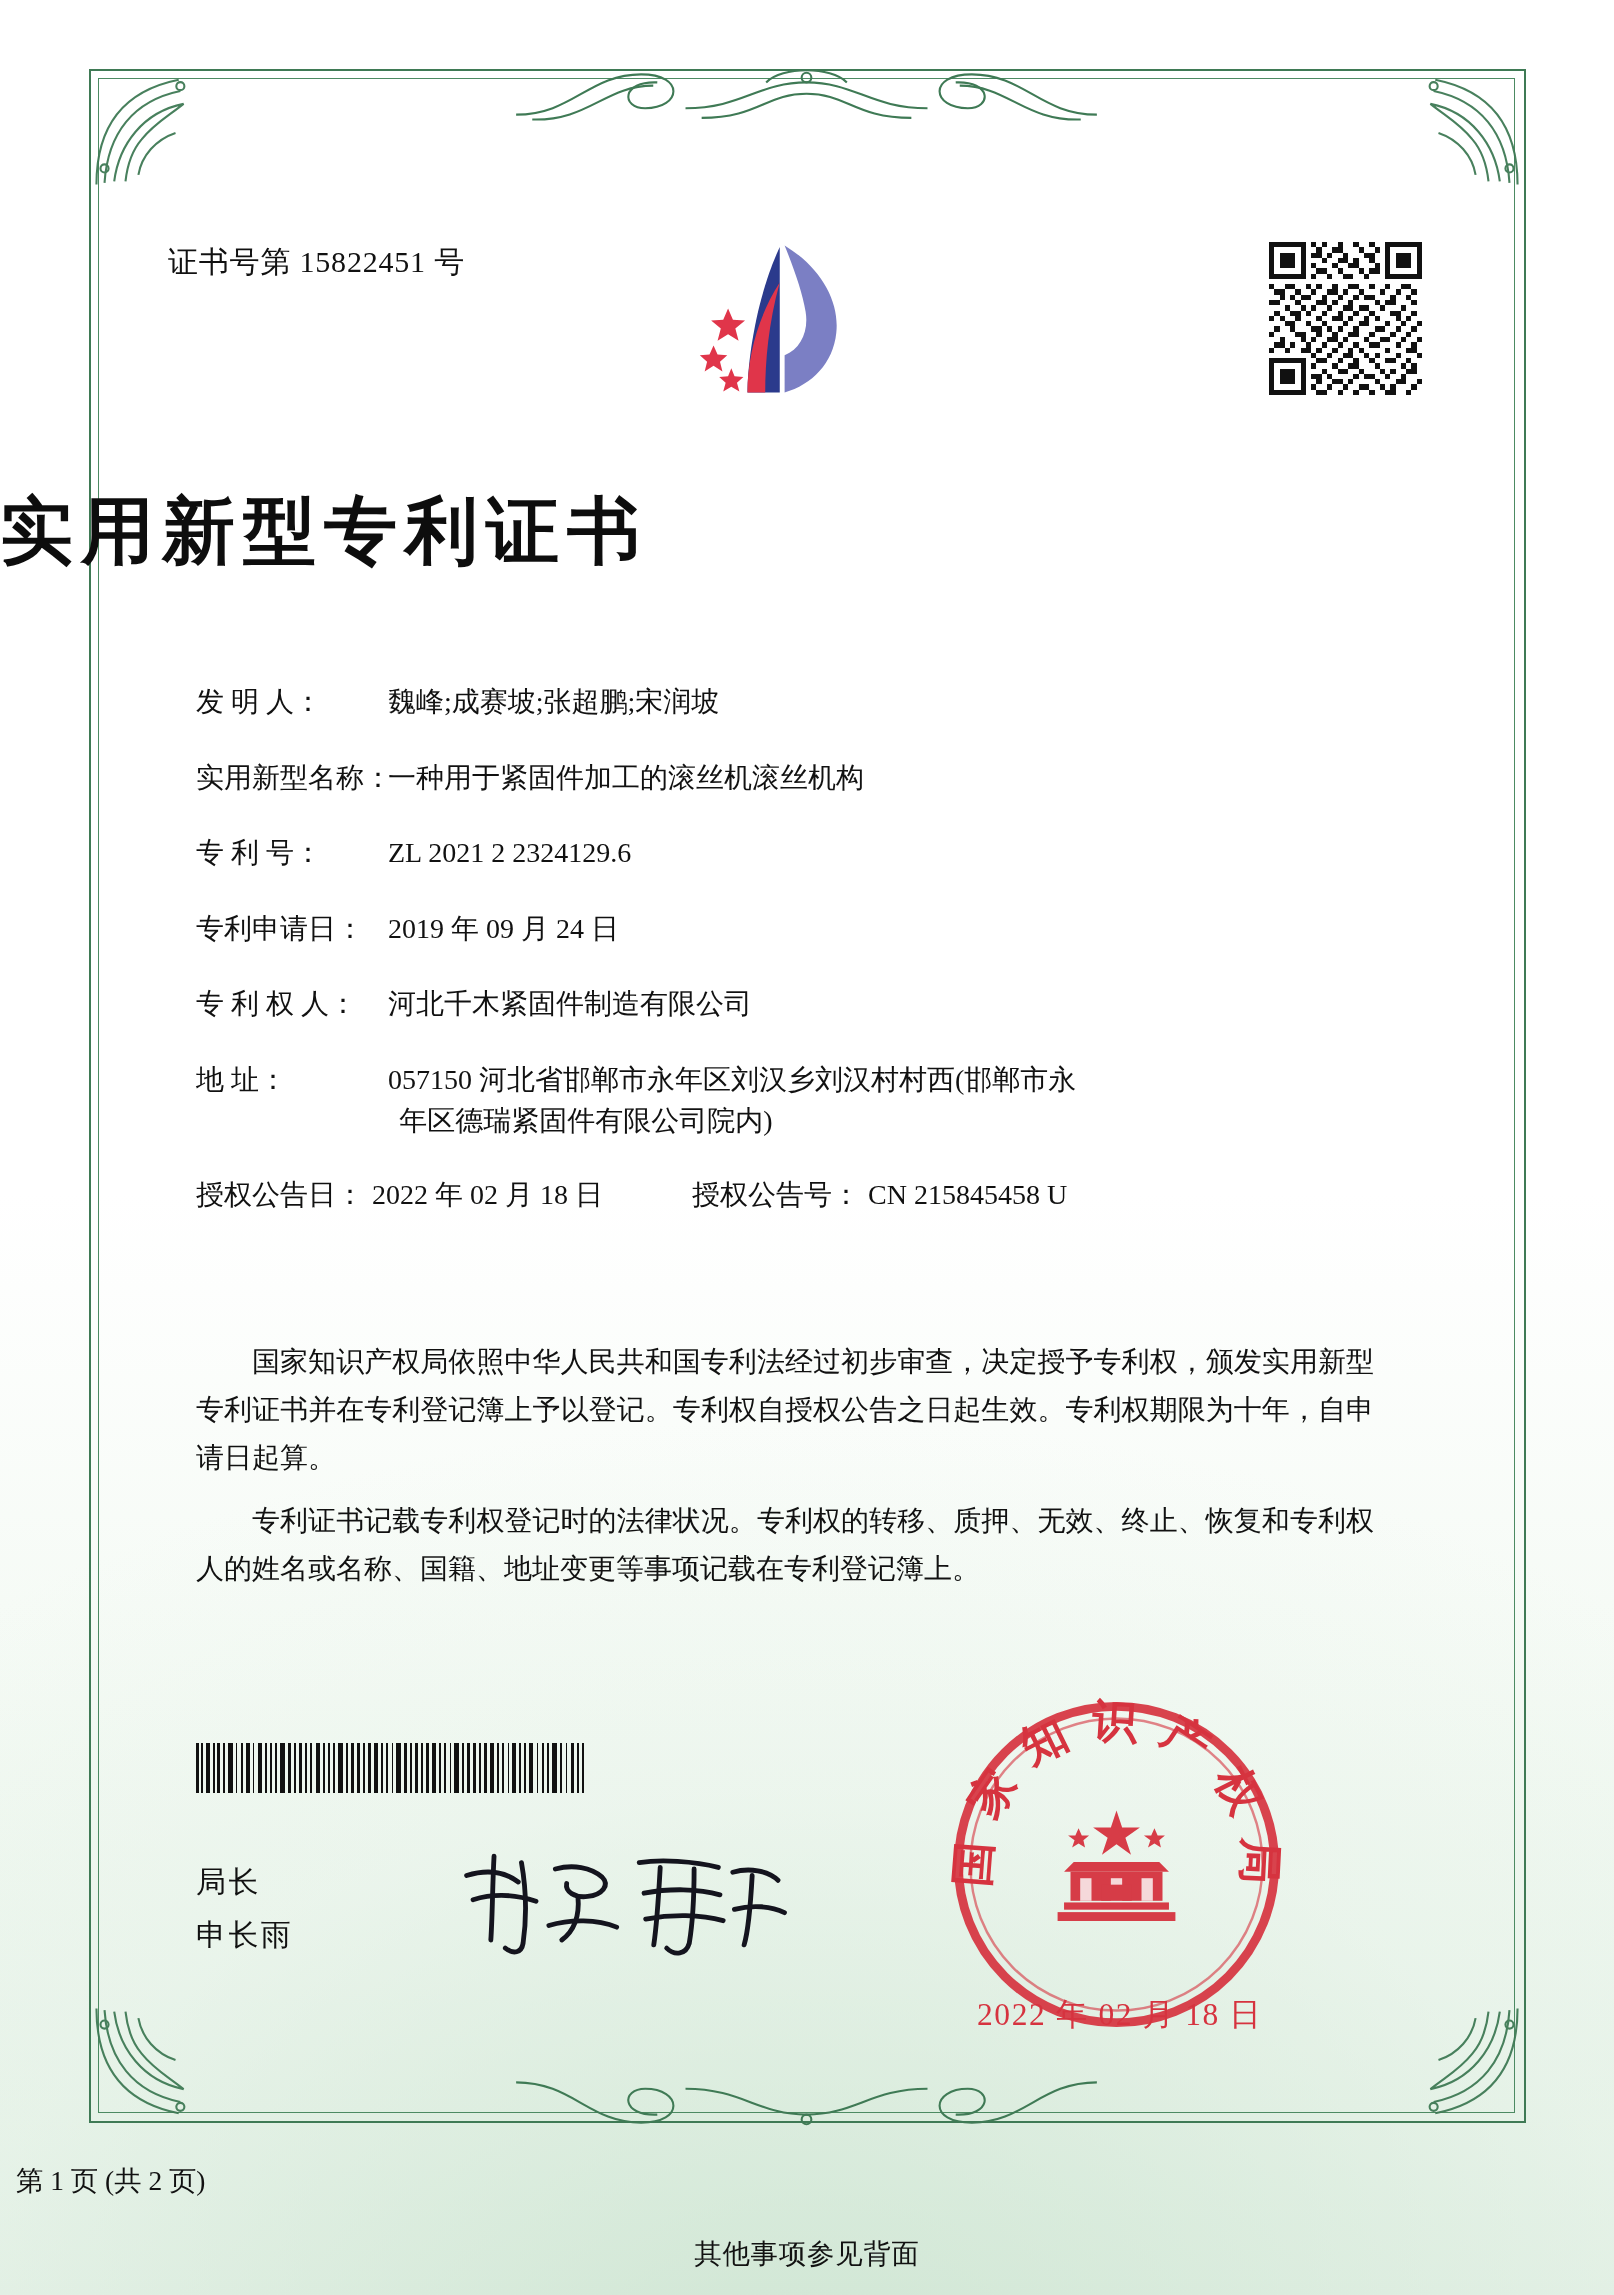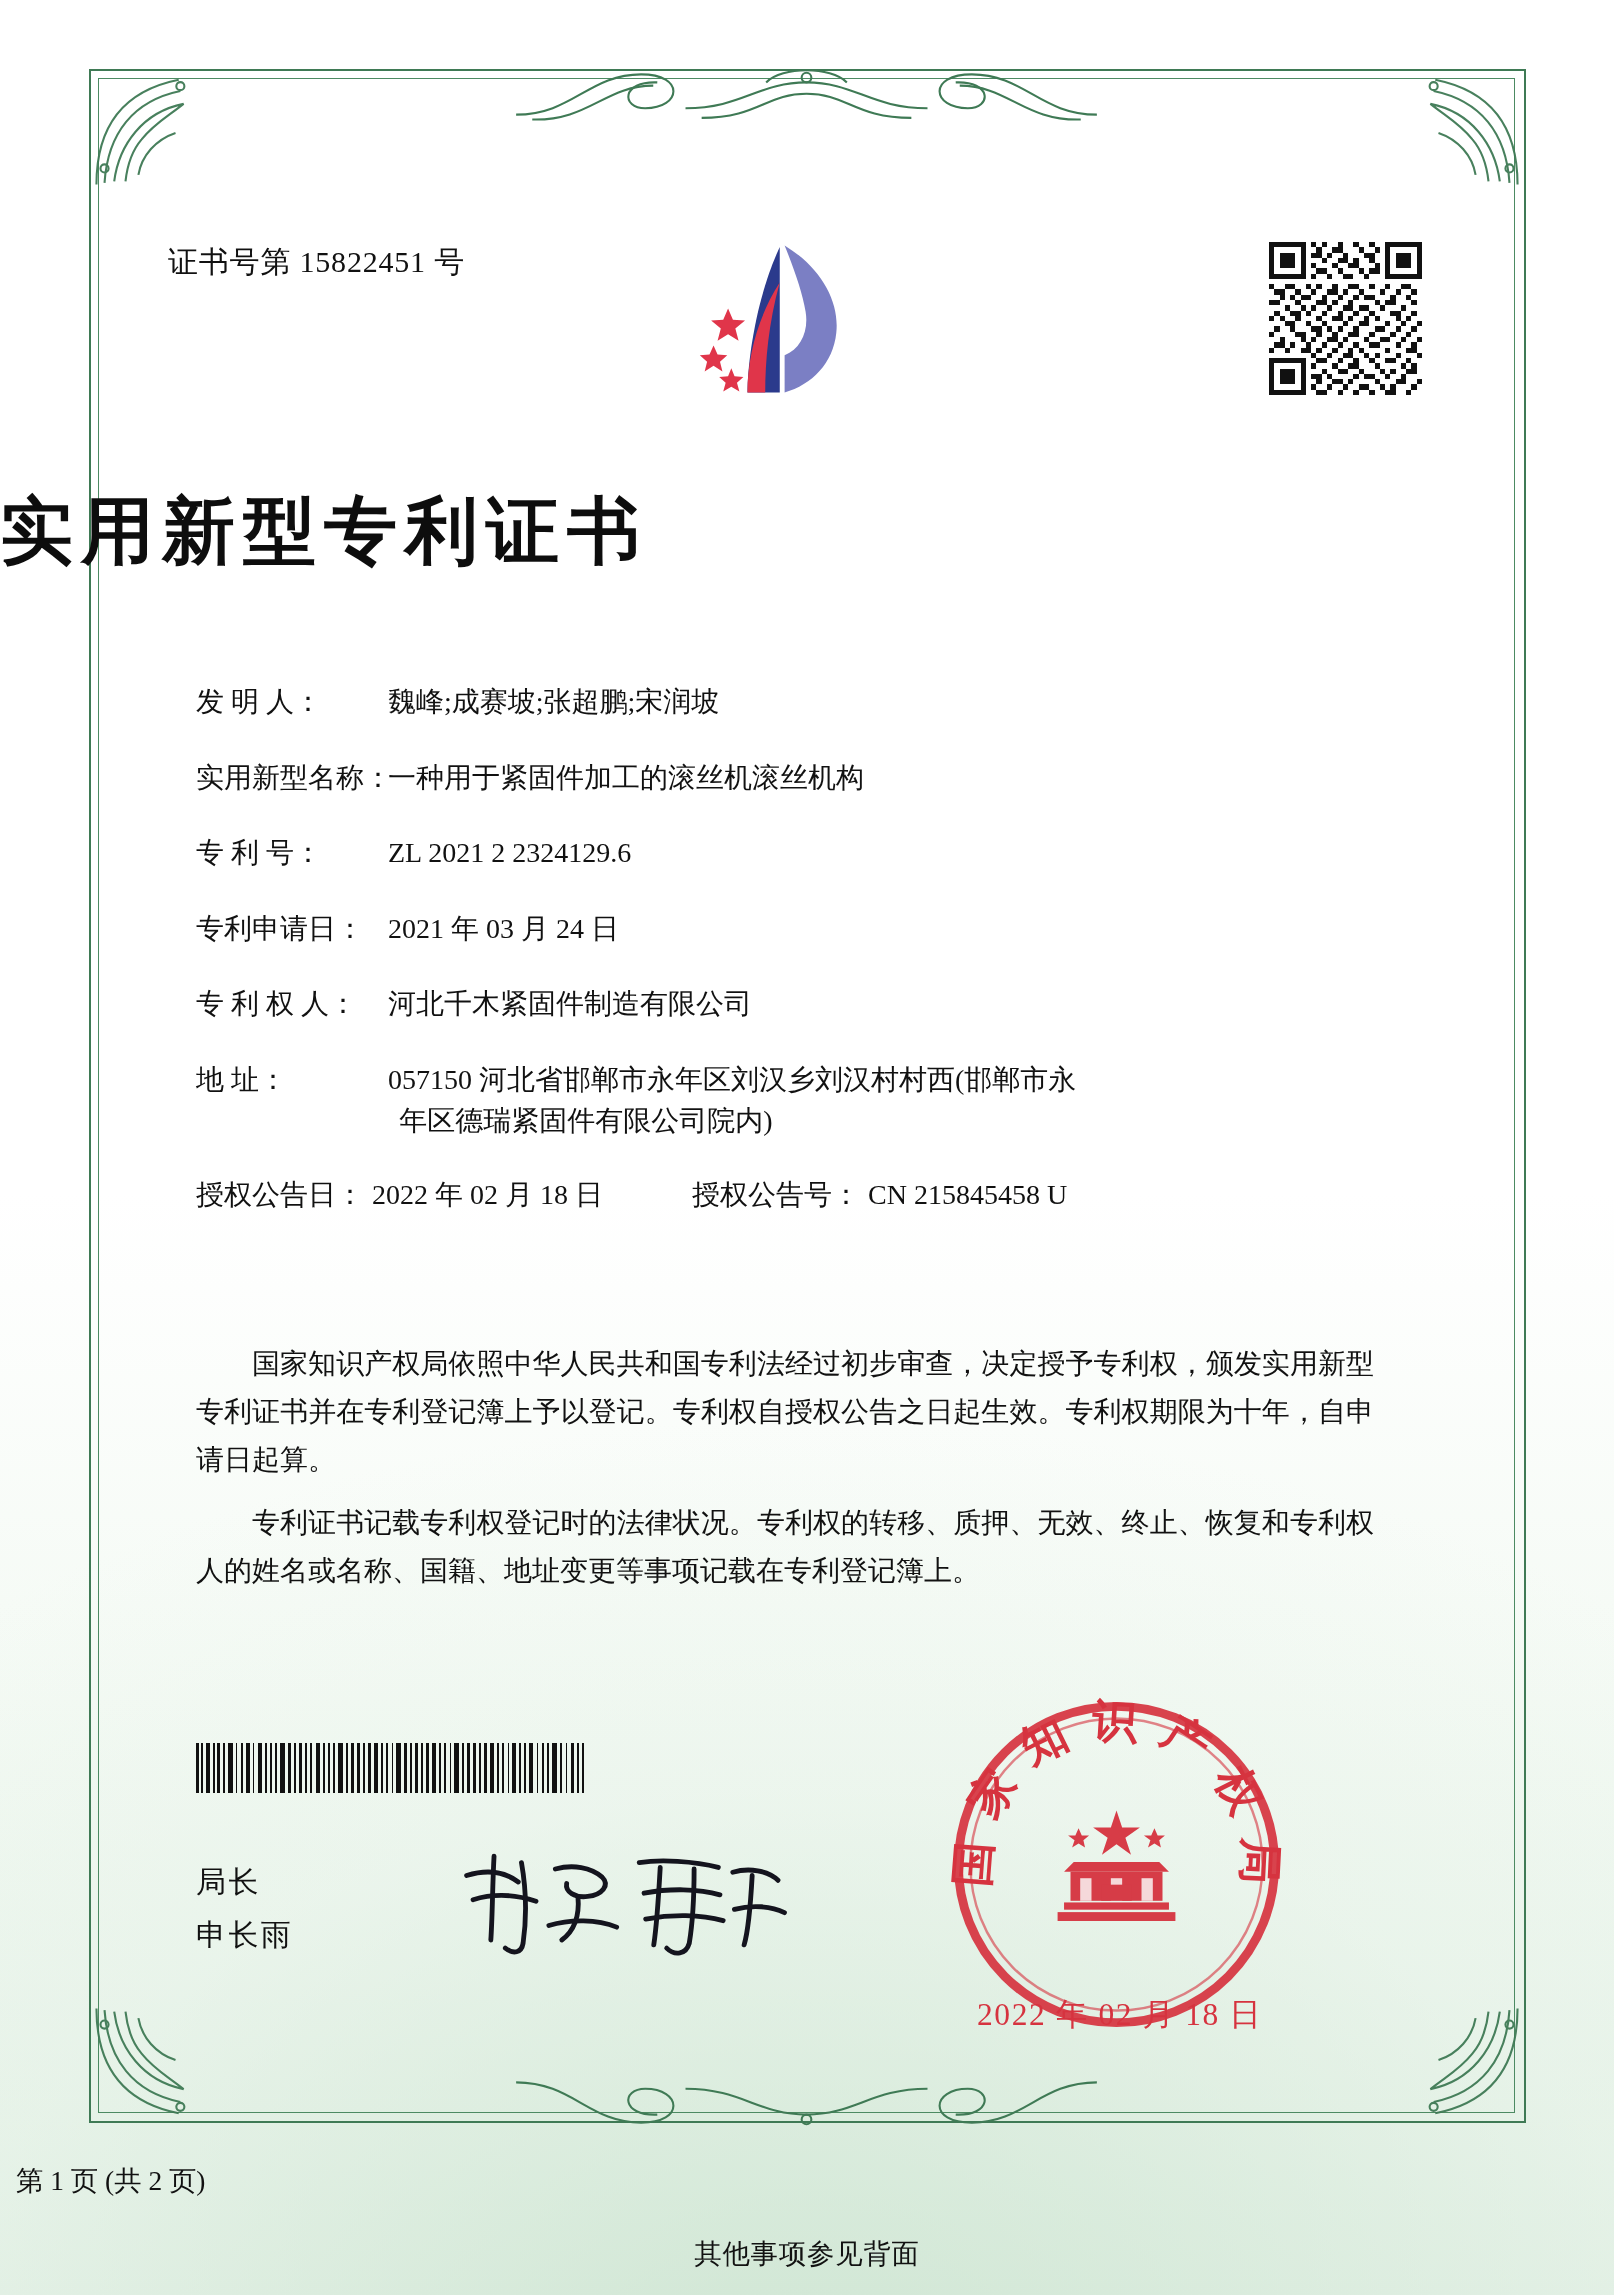--- a/index.html
+++ b/index.html
@@ -148,20 +148,21 @@
   
   .paras {
     position: absolute;
     left: 196px;
     top: 1340px;
     width: 1178px;
     font-size: 28px;
     line-height: 1.72;
     color: #111;
     text-align: justify;
+    font-family: Liberation Mono, monospace;
   }
   .paras p {
     margin: 0 0 14.5px 0;
     text-indent: 56px;
   }
 
   
   .barcode {
     position: absolute;
     left: 196px; top: 1743px;
@@ -526,21 +527,21 @@
     <div class="field-row">
       <div class="field-label">实用新型名称：</div>
       <div class="field-value">一种用于紧固件加工的滚丝机滚丝机构</div>
     </div>
     <div class="field-row">
       <div class="field-label">专  利  号：</div>
       <div class="field-value">ZL 2021 2 2324129.6</div>
     </div>
     <div class="field-row">
       <div class="field-label">专利申请日：</div>
-      <div class="field-value">2021 年 03 月 24 日</div>
+      <div class="field-value">2019 年 09 月 24 日</div>
     </div>
     <div class="field-row">
       <div class="field-label">专 利 权 人：</div>
       <div class="field-value">河北千木紧固件制造有限公司</div>
     </div>
     <div class="field-row">
       <div class="field-label">地        址：</div>
       <div class="field-value">
         <span>057150 河北省邯郸市永年区刘汉乡刘汉村村西(邯郸市永</span>
         <span class="line2">年区德瑞紧固件有限公司院内)</span>

